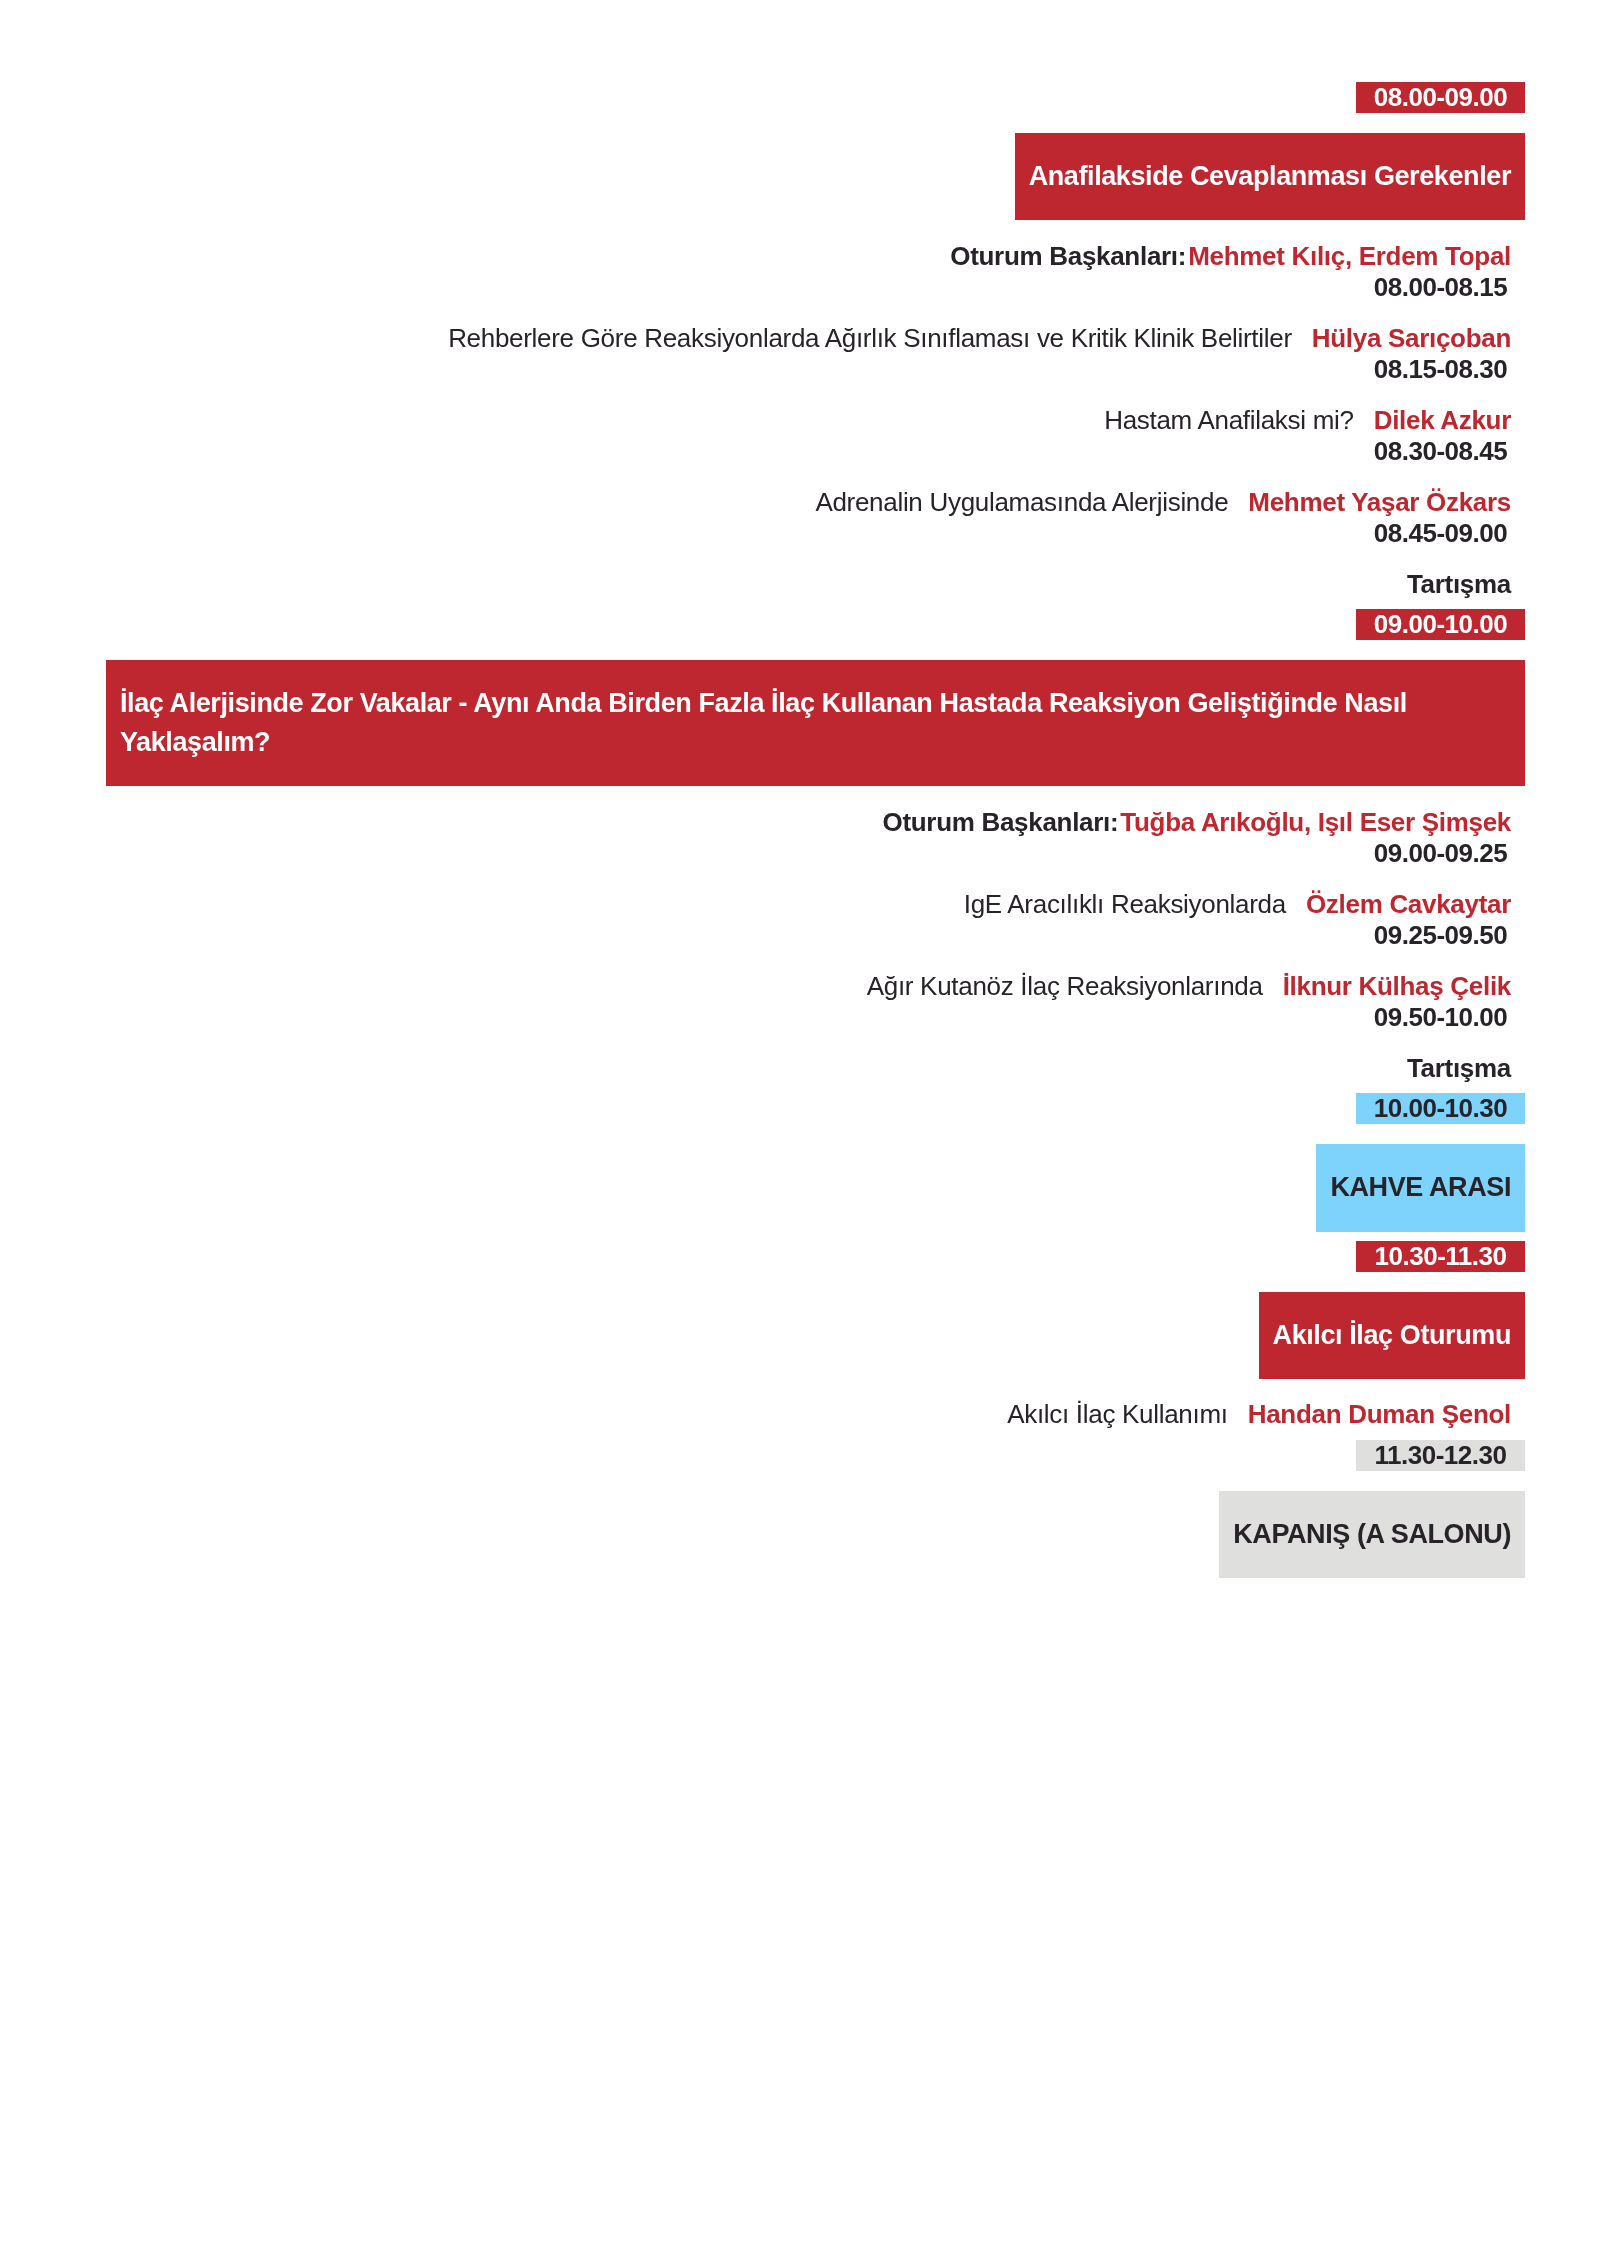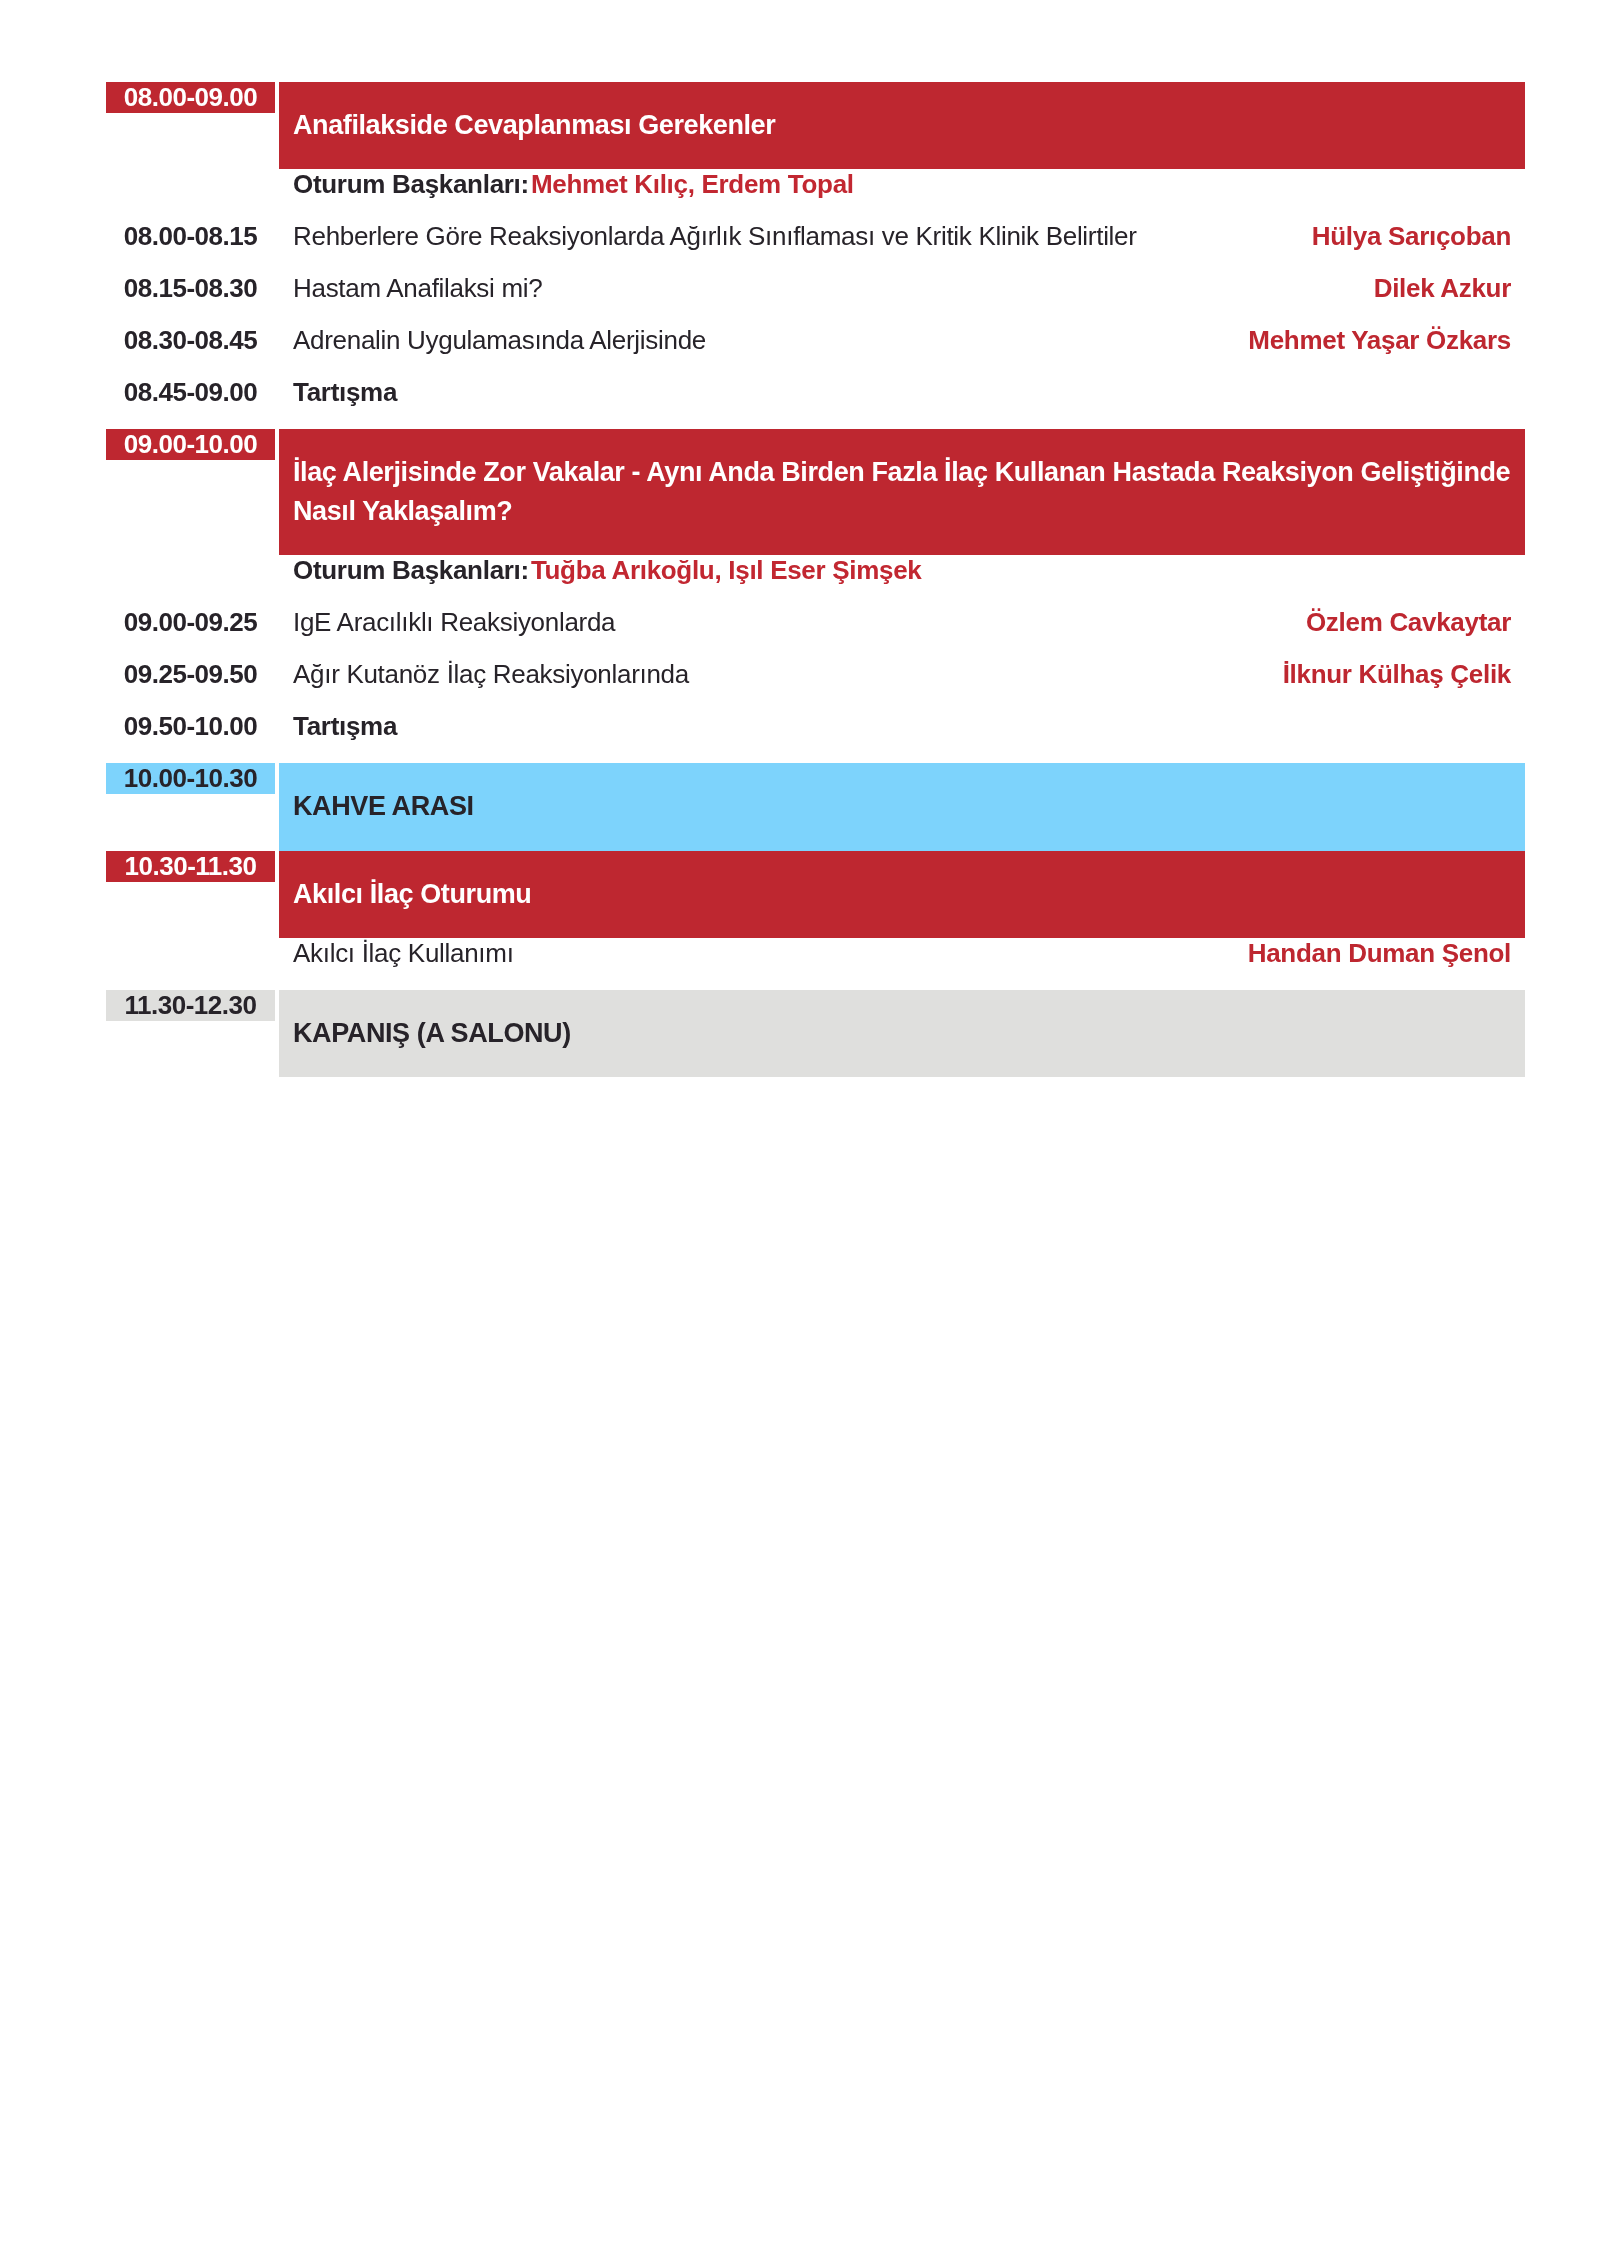--- a/index.html
+++ b/index.html
@@ -12,38 +12,38 @@
     font-family: "Liberation Sans", sans-serif;
     color: #272329;
     overflow: hidden;
   }
   .schedule {
     position: absolute;
     left: 106px;
     top: 82px;
     width: 1419px;
   }
-  .row { display: flex; gap: 4px; align-items: flex-start; }
+  .row { display: flex; gap: 20px; align-items: flex-end; flex-direction: column; }
   .time-col {
     width: 169px;
     flex: none;
     display: flex;
     align-items: center;
     justify-content: center;
     font-weight: bold;
     font-size: 26px;
     letter-spacing: -0.5px;
   }
   .main-col {
     flex: 1;
     display: flex;
     align-items: center;
   }
   
-  .banner { min-height: 46px; margin-top: 0; }
+  .banner { min-height: 46px; margin-top: 9px; }
   .banner:first-child { margin-top: 0; }
   .banner .main-col { padding: 24px 14px; font-weight: bold; font-size: 27px; letter-spacing: -0.4px; line-height: 1.45; }
   .banner-red .time-col, .banner-red .main-col { background: #be2730; color: #ffffff; }
   .banner-pink .time-col, .banner-pink .main-col { background: #7dd3fc; color: #272329; }
   .banner-gray .time-col, .banner-gray .main-col { background: #dfdfdd; color: #272329; }
   
   .plain { min-height: 52px; }
   .plain .time-col { color: #272329; }
   .plain .main-col { padding: 0 14px; font-size: 26px; letter-spacing: -0.3px; justify-content: space-between; gap: 20px; }
   .item-title { color: #272329; font-weight: normal; white-space: nowrap; }

